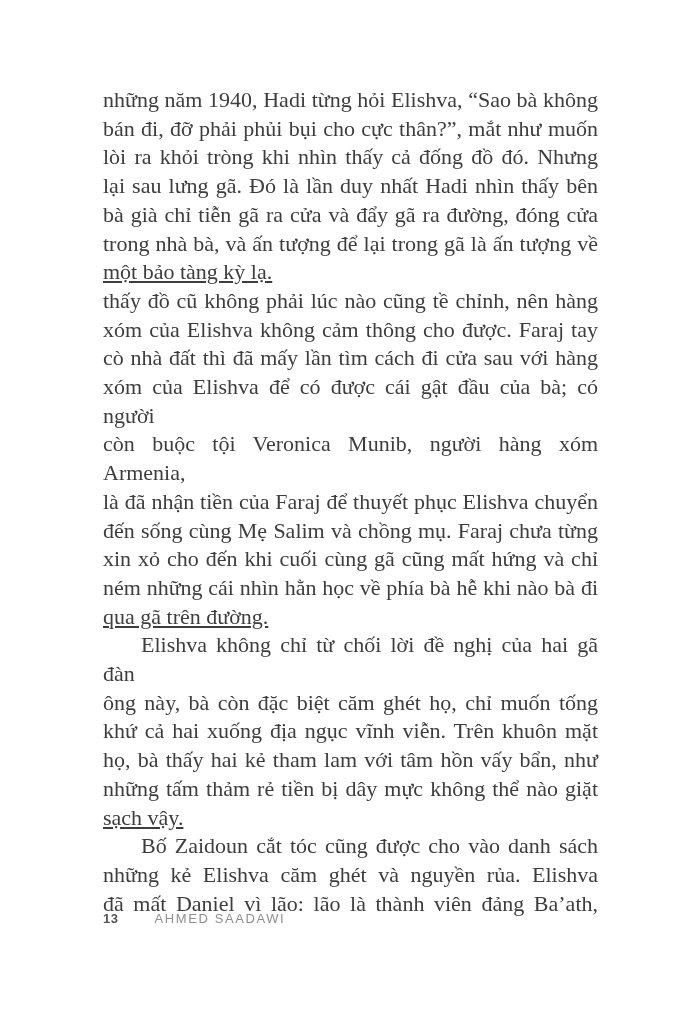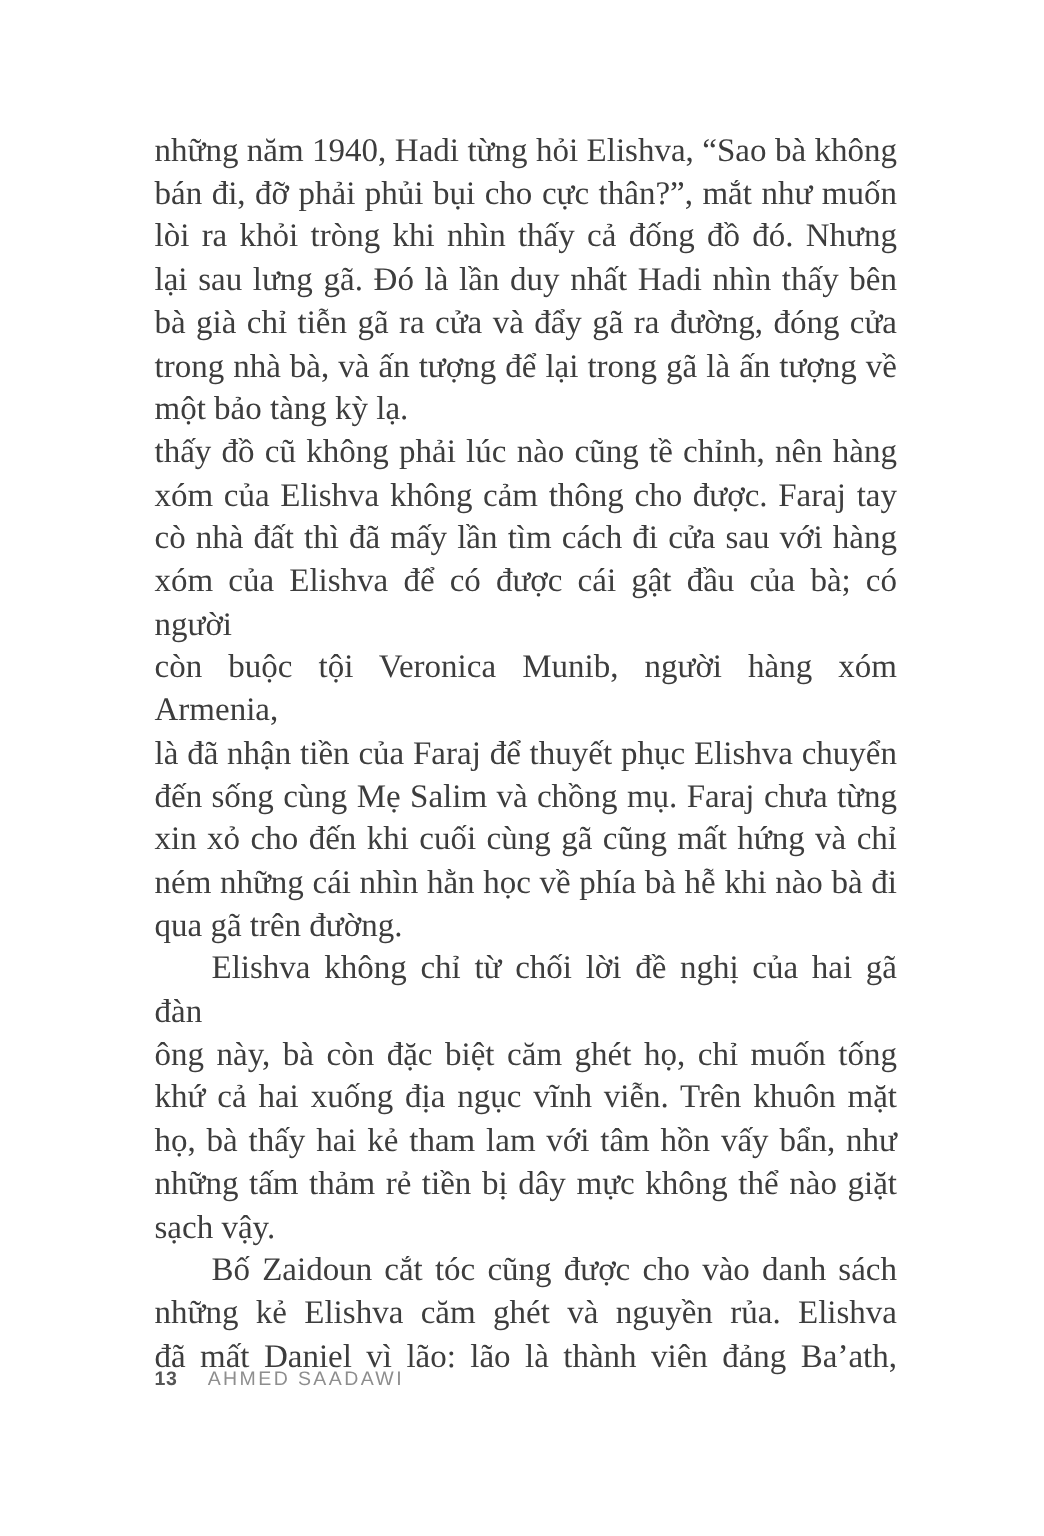--- a/index.html
+++ b/index.html
@@ -27,20 +27,21 @@
   .para {
     margin: 0;
   }
   .line {
     text-align: justify;
     text-align-last: justify;
     white-space: normal;
   }
   .line.lastline {
     text-align-last: left;
+    text-decoration: underline;
   }
   .line.indent {
     text-indent: 38px;
   }
   .footer {
     position: absolute;
     left: 103px;
     top: 911px;
     font-family: "Liberation Sans", "DejaVu Sans", sans-serif;
     font-size: 13px;
@@ -48,21 +49,21 @@
     align-items: baseline;
   }
   .pagenum {
     color: var(--footer-number-color, #555555);
     font-weight: 600;
     letter-spacing: 0.5px;
   }
   .author {
     color: var(--footer-title-color, #8e8e8e);
     letter-spacing: 1.6px;
-    margin-left: 20px;
+    margin-left: 36px;
   }
 </style>
 </head>
 <body>
 
 <div class="page">
   <div class="text-block" id="text-block">
       <div class="para">
         <div class="line">những năm 1940, Hadi từng hỏi Elishva, “Sao bà không</div>
         <div class="line">bán đi, đỡ phải phủi bụi cho cực thân?”, mắt như muốn</div>

